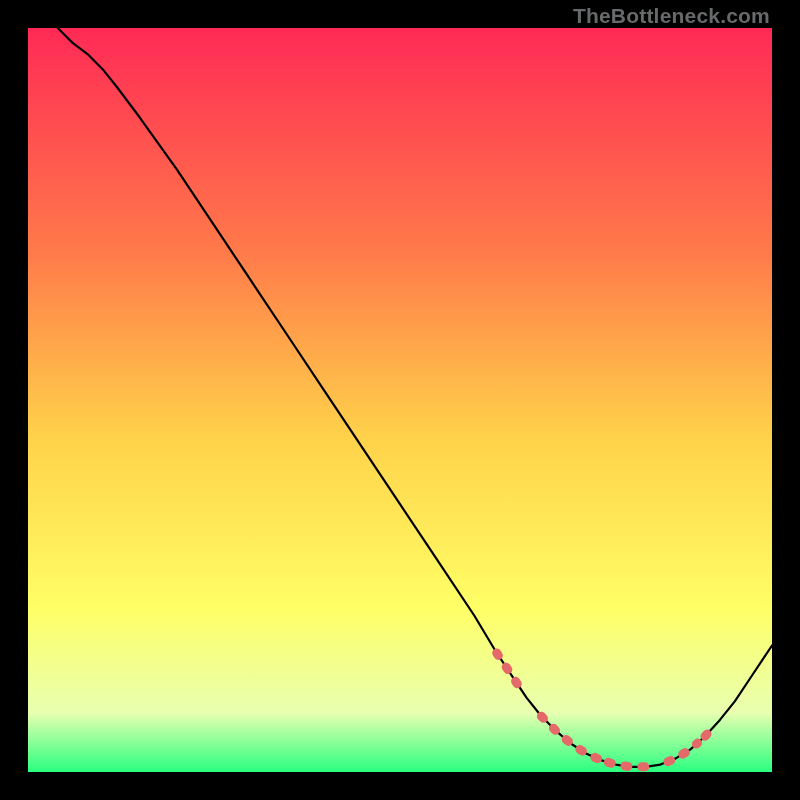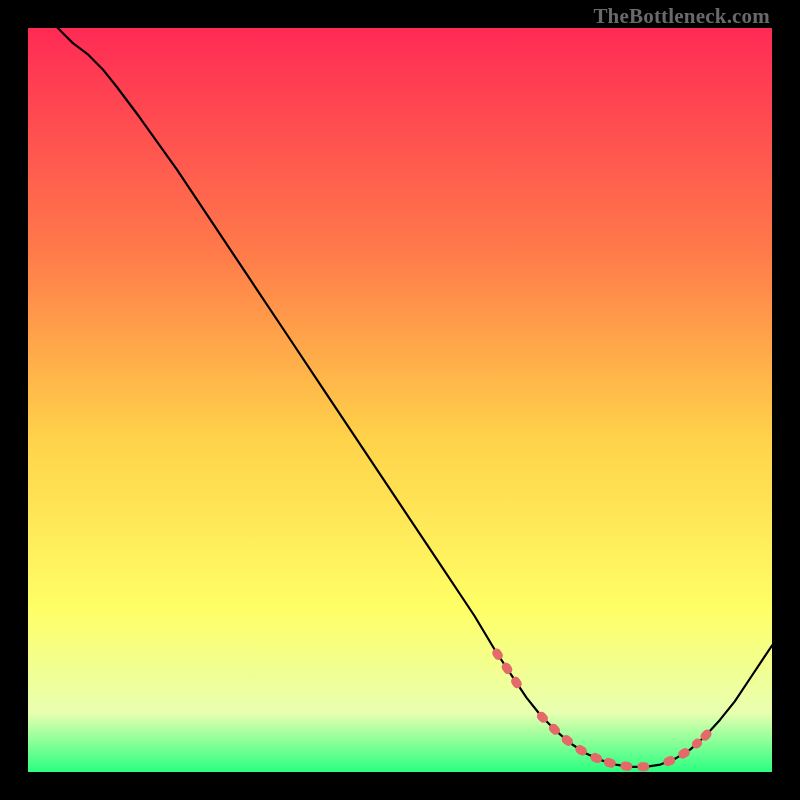--- a/index.html
+++ b/index.html
@@ -22,21 +22,21 @@
     position: absolute;
     left: 0;
     top: 0;
     width: 744px;
     height: 744px;
   }
   .watermark {
     position: absolute;
     top: 4px;
     right: 30px;
-    font-family: Liberation Serif, serif;
+    font-family: Liberation Sans, sans-serif;
     font-size: 21px;
     font-weight: 600;
     color: #67696b;
     letter-spacing: 0.2px;
   }
 </style>
 </head>
 <body>
 
 <div class="frame">

